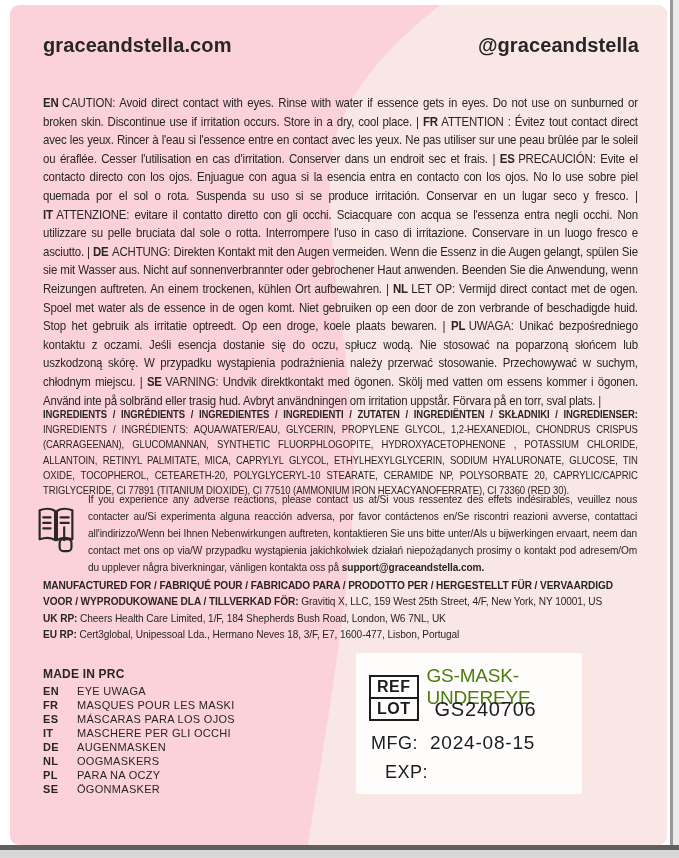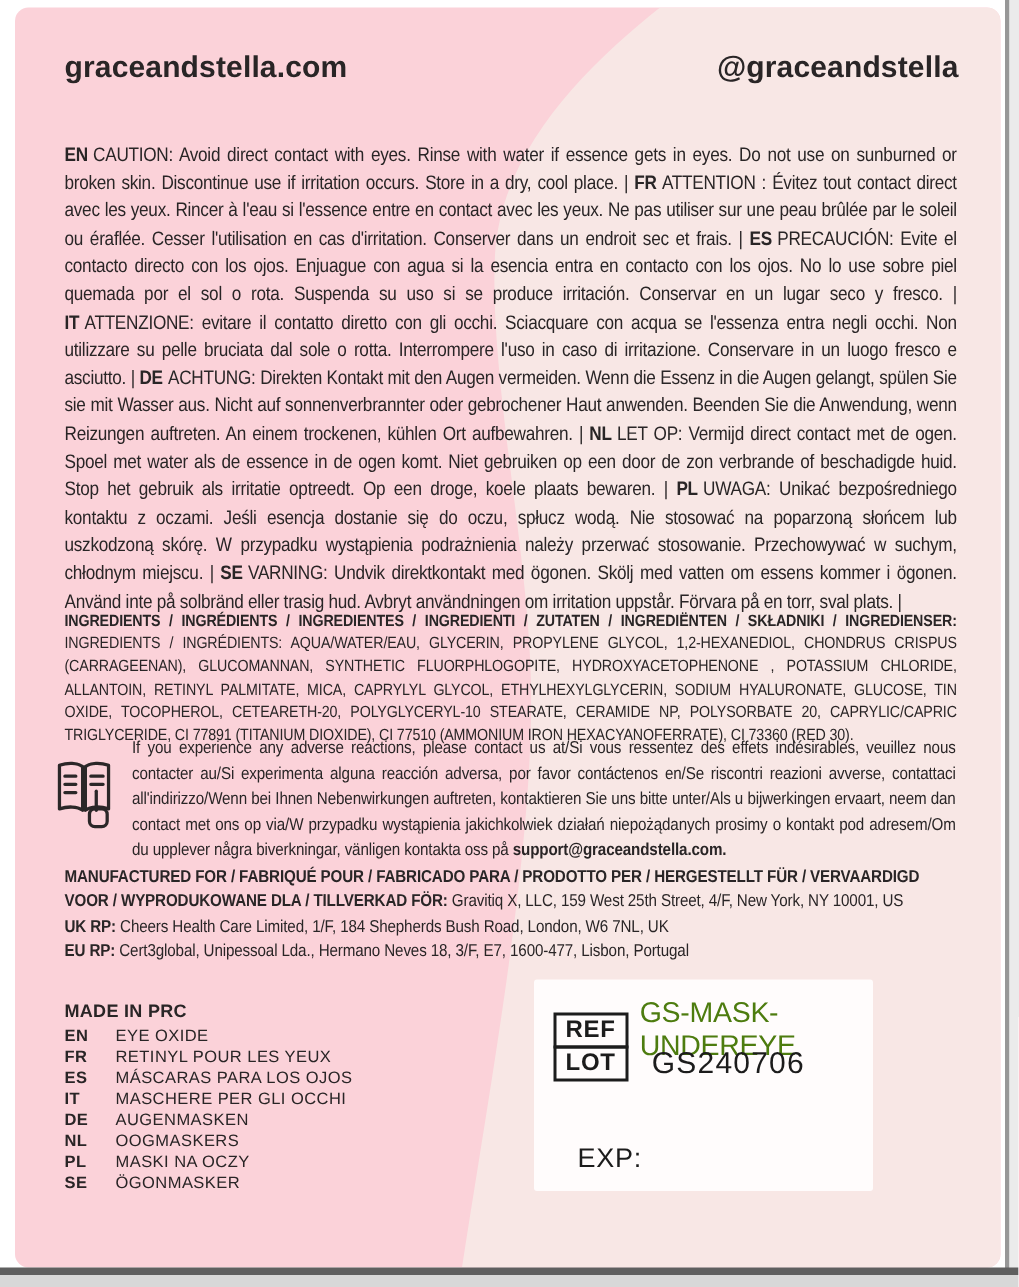--- a/index.html
+++ b/index.html
@@ -87,61 +87,65 @@
       <p class="mfr-row"><b>MANUFACTURED FOR / FABRIQUÉ POUR / FABRICADO PARA / PRODOTTO PER / HERGESTELLT FÜR / VERVAARDIGD VOOR / WYPRODUKOWANE DLA / TILLVERKAD FÖR:</b><span> Gravitiq X, LLC, 159 West 25th Street, 4/F, New York, NY 10001, US</span></p>
       <p class="mfr-row"><b>UK RP:</b><span> Cheers Health Care Limited, 1/F, 184 Shepherds Bush Road, London, W6 7NL, UK</span></p>
       <p class="mfr-row"><b>EU RP:</b><span> Cert3global, Unipessoal Lda., Hermano Neves 18, 3/F, E7, 1600-477, Lisbon, Portugal</span></p>
     </div>
 
   <div class="abs made-in">MADE IN PRC</div>
 
   <div class="abs langs">
       <div class="lang-row">
         <span class="lang-code">EN</span>
-        <span class="lang-label">EYE OXIDE</span>
+        <span class="lang-label">EYE UWAGA</span>
       </div>
       <div class="lang-row">
         <span class="lang-code">FR</span>
-        <span class="lang-label">RETINYL POUR LES YEUX</span>
+        <span class="lang-label">MASQUES POUR LES MASKI</span>
       </div>
       <div class="lang-row">
         <span class="lang-code">ES</span>
         <span class="lang-label">MÁSCARAS PARA LOS OJOS</span>
       </div>
       <div class="lang-row">
         <span class="lang-code">IT</span>
         <span class="lang-label">MASCHERE PER GLI OCCHI</span>
       </div>
       <div class="lang-row">
         <span class="lang-code">DE</span>
         <span class="lang-label">AUGENMASKEN</span>
       </div>
       <div class="lang-row">
         <span class="lang-code">NL</span>
         <span class="lang-label">OOGMASKERS</span>
       </div>
       <div class="lang-row">
         <span class="lang-code">PL</span>
-        <span class="lang-label">MASKI NA OCZY</span>
+        <span class="lang-label">PARA NA OCZY</span>
       </div>
       <div class="lang-row">
         <span class="lang-code">SE</span>
         <span class="lang-label">ÖGONMASKER</span>
       </div>
     </div>
 
   <div class="abs regbox">
     <div class="reg-row row-ref">
       <span class="reg-badge">REF</span>
       <span class="reg-val-sans">GS-MASK-UNDEREYE</span>
     </div>
     <div class="reg-row row-lot">
       <span class="reg-badge">LOT</span>
       <span class="reg-val-serif">GS240706</span>
     </div>
+    <div class="reg-row row-mfg">
+      <span class="reg-lab">MFG:</span>
+      <span class="reg-val-serif">2024-08-15</span>
+    </div>
     <div class="reg-row row-exp">
       <span class="reg-lab">EXP:</span>
     </div>
   </div>
 
 </div>
 
 <div class="edge-right"></div>
 <div class="edge-right-outer"></div>
 <div class="edge-bottom"></div>

